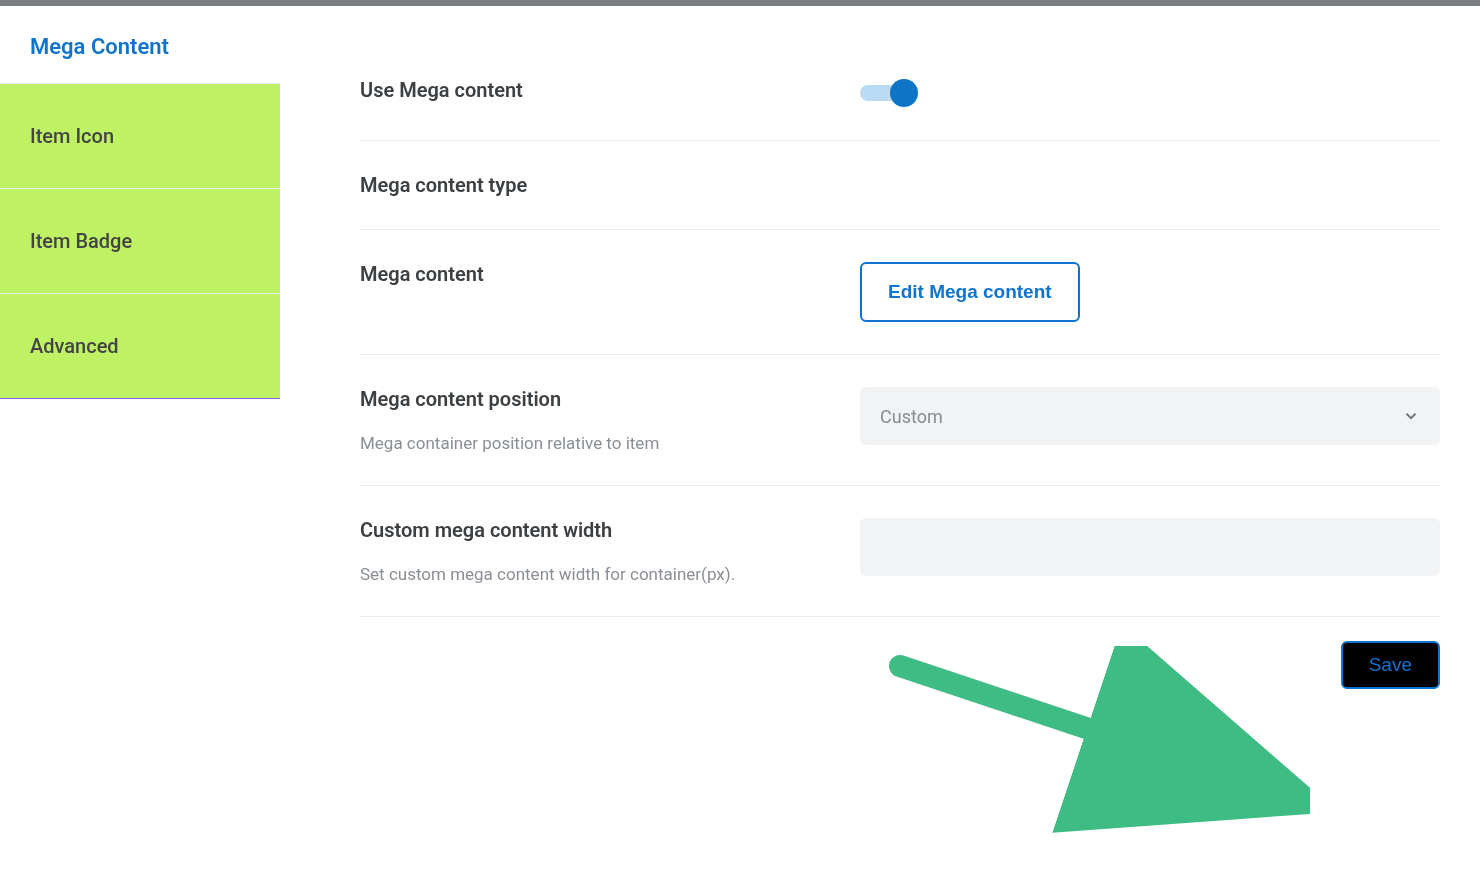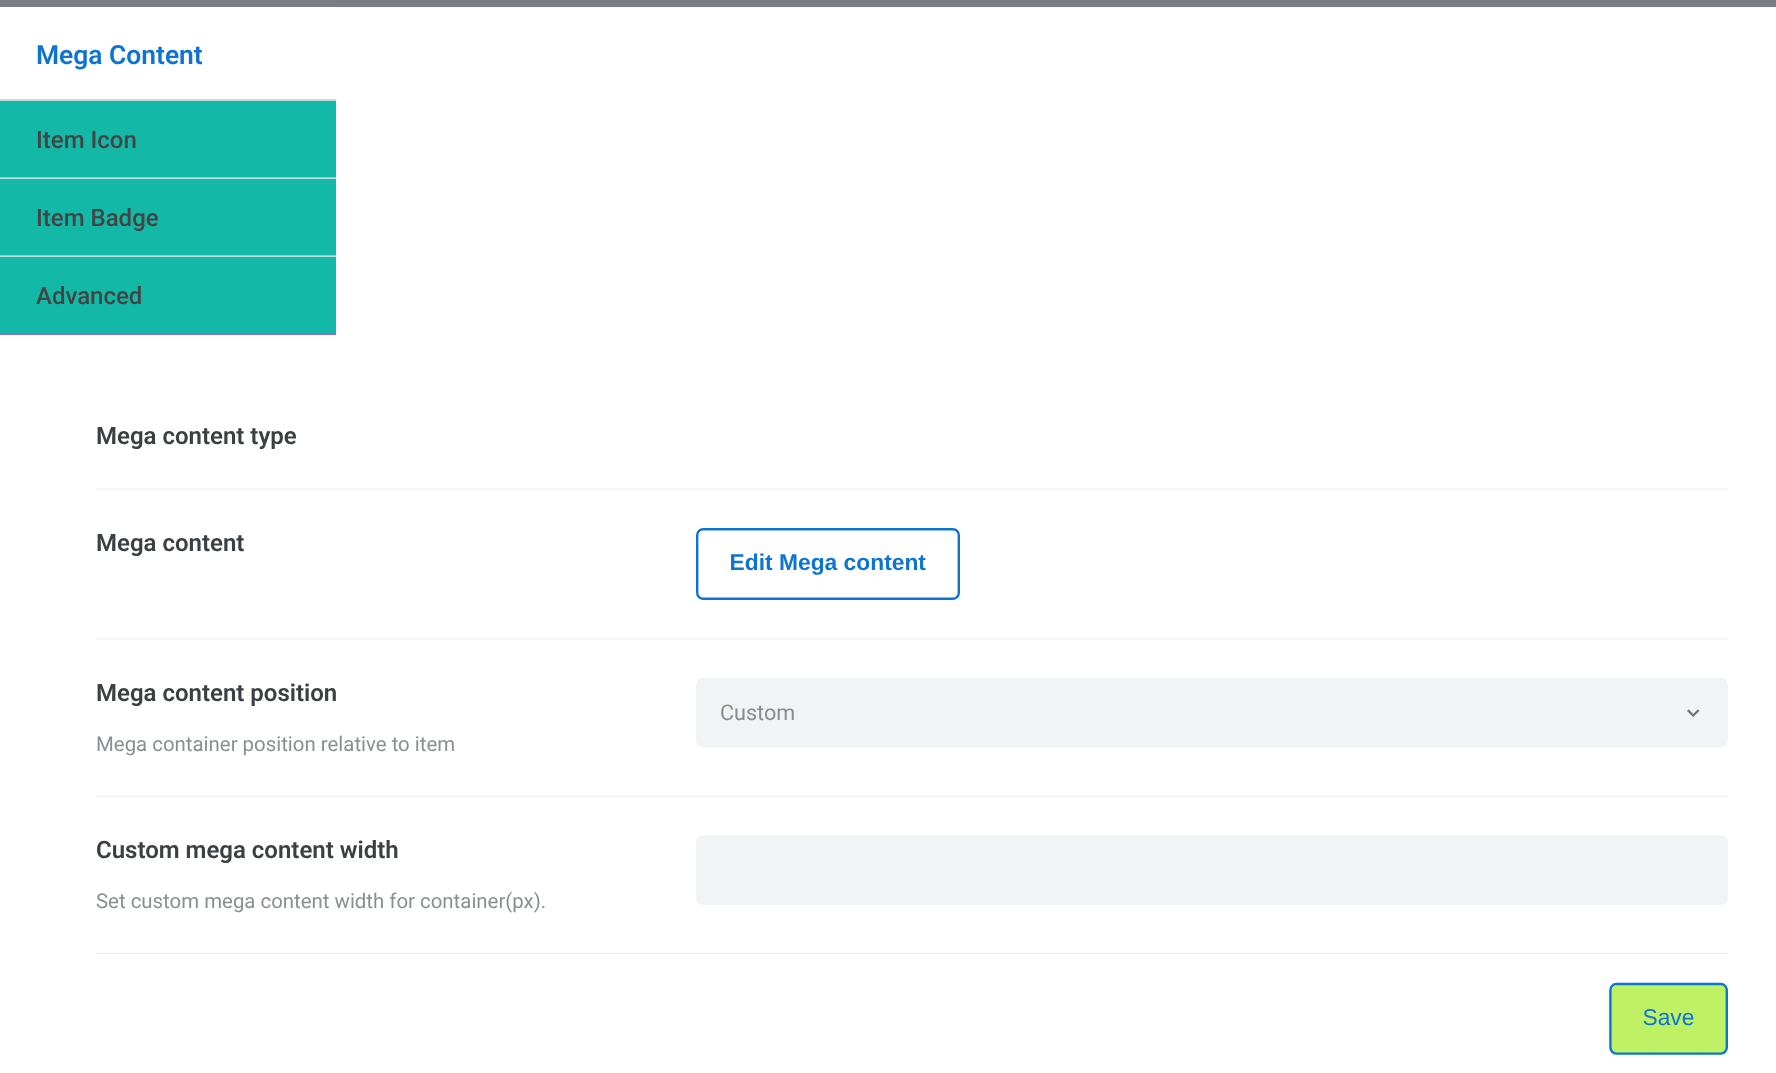--- a/index.html
+++ b/index.html
@@ -12,39 +12,38 @@
   }
   .topstrip {
     height: 6px;
     background: #7a7e82;
     width: 100%;
   }
   .app {
     display: flex;
     height: calc(100% - 6px);
     background: #fff;
-    flex-direction: column;
   }
   .sidebar {
     width: 280px;
     background: #fff;
     flex-shrink: 0;
   }
   .sidebar-header {
     padding: 28px 30px 24px;
     font-size: 22px;
     font-weight: 600;
     color: #0e74d1;
   }
   .sidebar-item {
-    padding: 20px 30px;
+    padding: 40px 30px;
     font-size: 20px;
     font-weight: 500;
     color: #444;
-    background: #14b8a6;
+    background: #bef264;
     border-top: 1px solid #e7e9eb;
     cursor: pointer;
   }
   .sidebar-item:last-child {
     border-bottom: 1px solid #8b5cf6;
   }
   .content {
     flex: 1;
     padding: 40px 40px 40px 80px;
     position: relative;
@@ -134,24 +133,24 @@
     padding: 0 20px;
     font-size: 18px;
     color: #3a3a3a;
   }
   .footer {
     padding-top: 24px;
     display: flex;
     justify-content: flex-end;
   }
   .save-btn {
-    height: 60px;
+    height: 48px;
     border: 2px solid #0e74d1;
     border-radius: 6px;
-    background: #bef264;
+    background: #000000;
     color: #0e74d1;
     font-size: 19px;
     font-weight: 500;
     padding: 0 26px;
     cursor: pointer;
   }
   .arrow-annotation {
     position: absolute;
     left: 600px;
     top: 640px;
@@ -168,20 +167,31 @@
 
   <aside class="sidebar">
     <div class="sidebar-header">Mega Content</div>
     <div class="sidebar-item">Item Icon</div>
     <div class="sidebar-item">Item Badge</div>
     <div class="sidebar-item">Advanced</div>
   </aside>
 
   <main class="content">
 
+    <div class="row">
+      <div class="row-label">
+        <div class="title">Use Mega content</div>
+      </div>
+      <div class="row-control">
+        <div class="toggle">
+          <div class="toggle-track"></div>
+          <div class="toggle-thumb"></div>
+        </div>
+      </div>
+    </div>
 
     <div class="row">
       <div class="row-label">
         <div class="title">Mega content type</div>
       </div>
     </div>
 
     <div class="row">
       <div class="row-label">
         <div class="title">Mega content</div>

